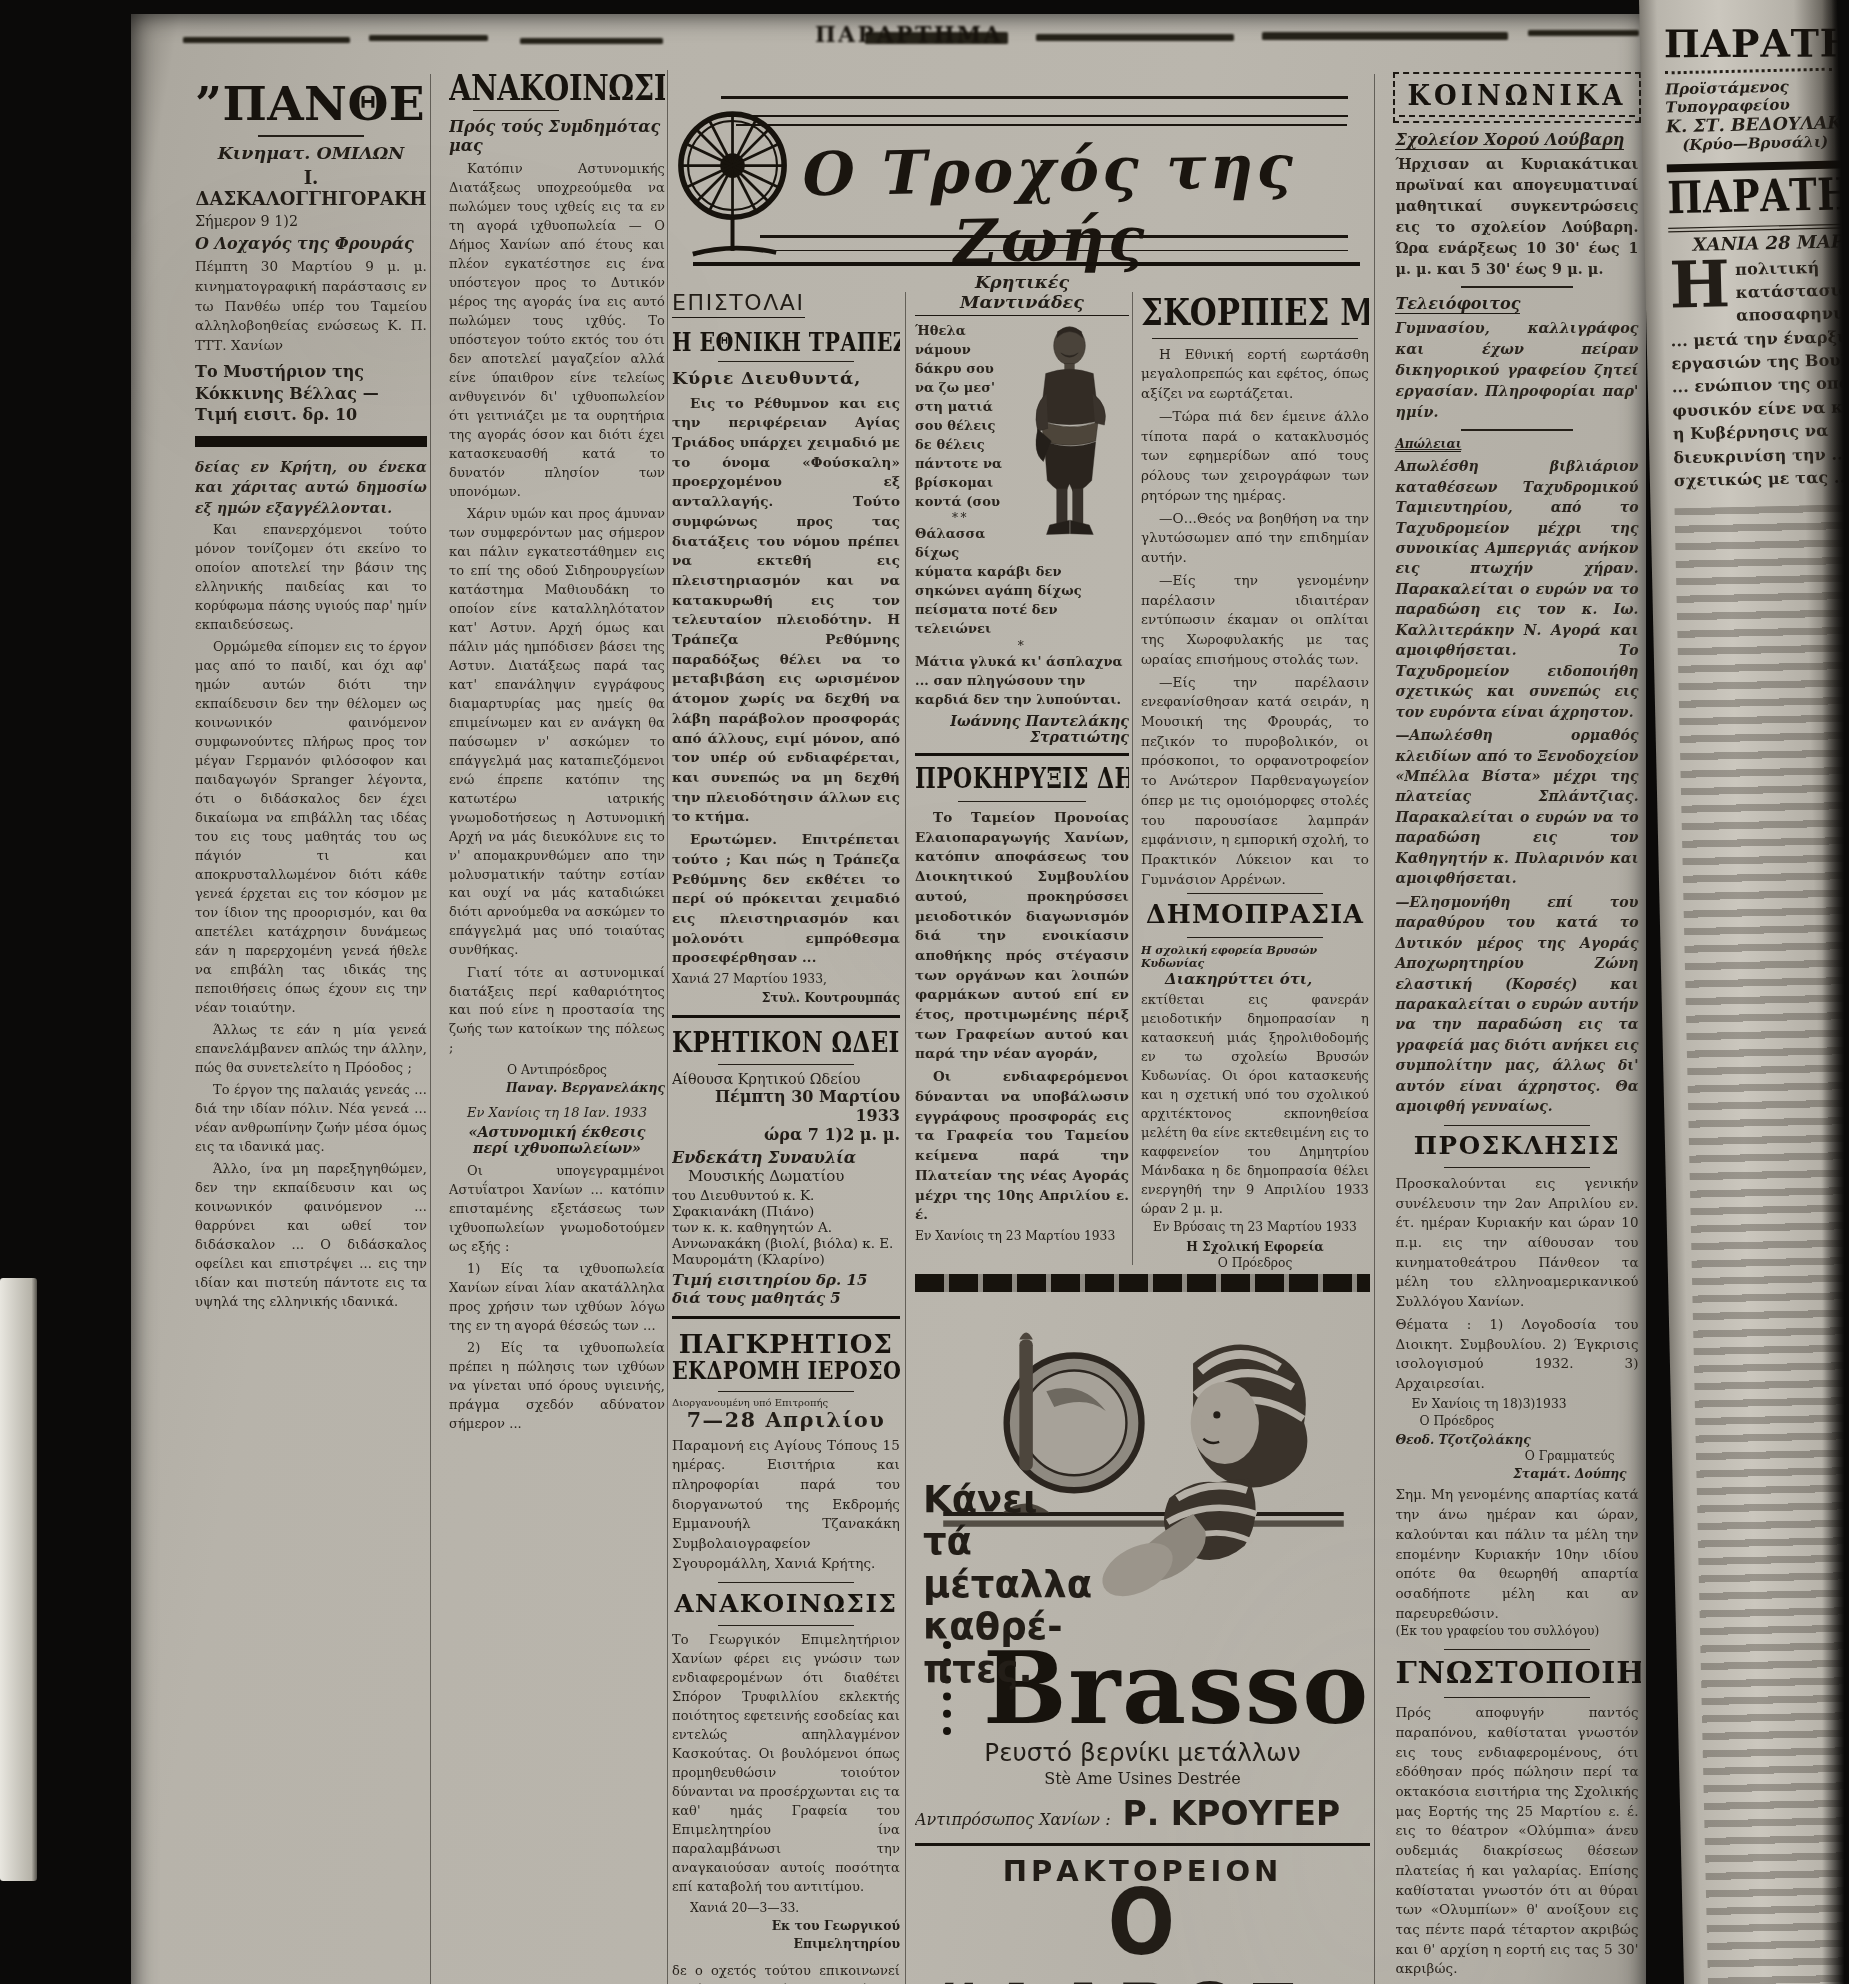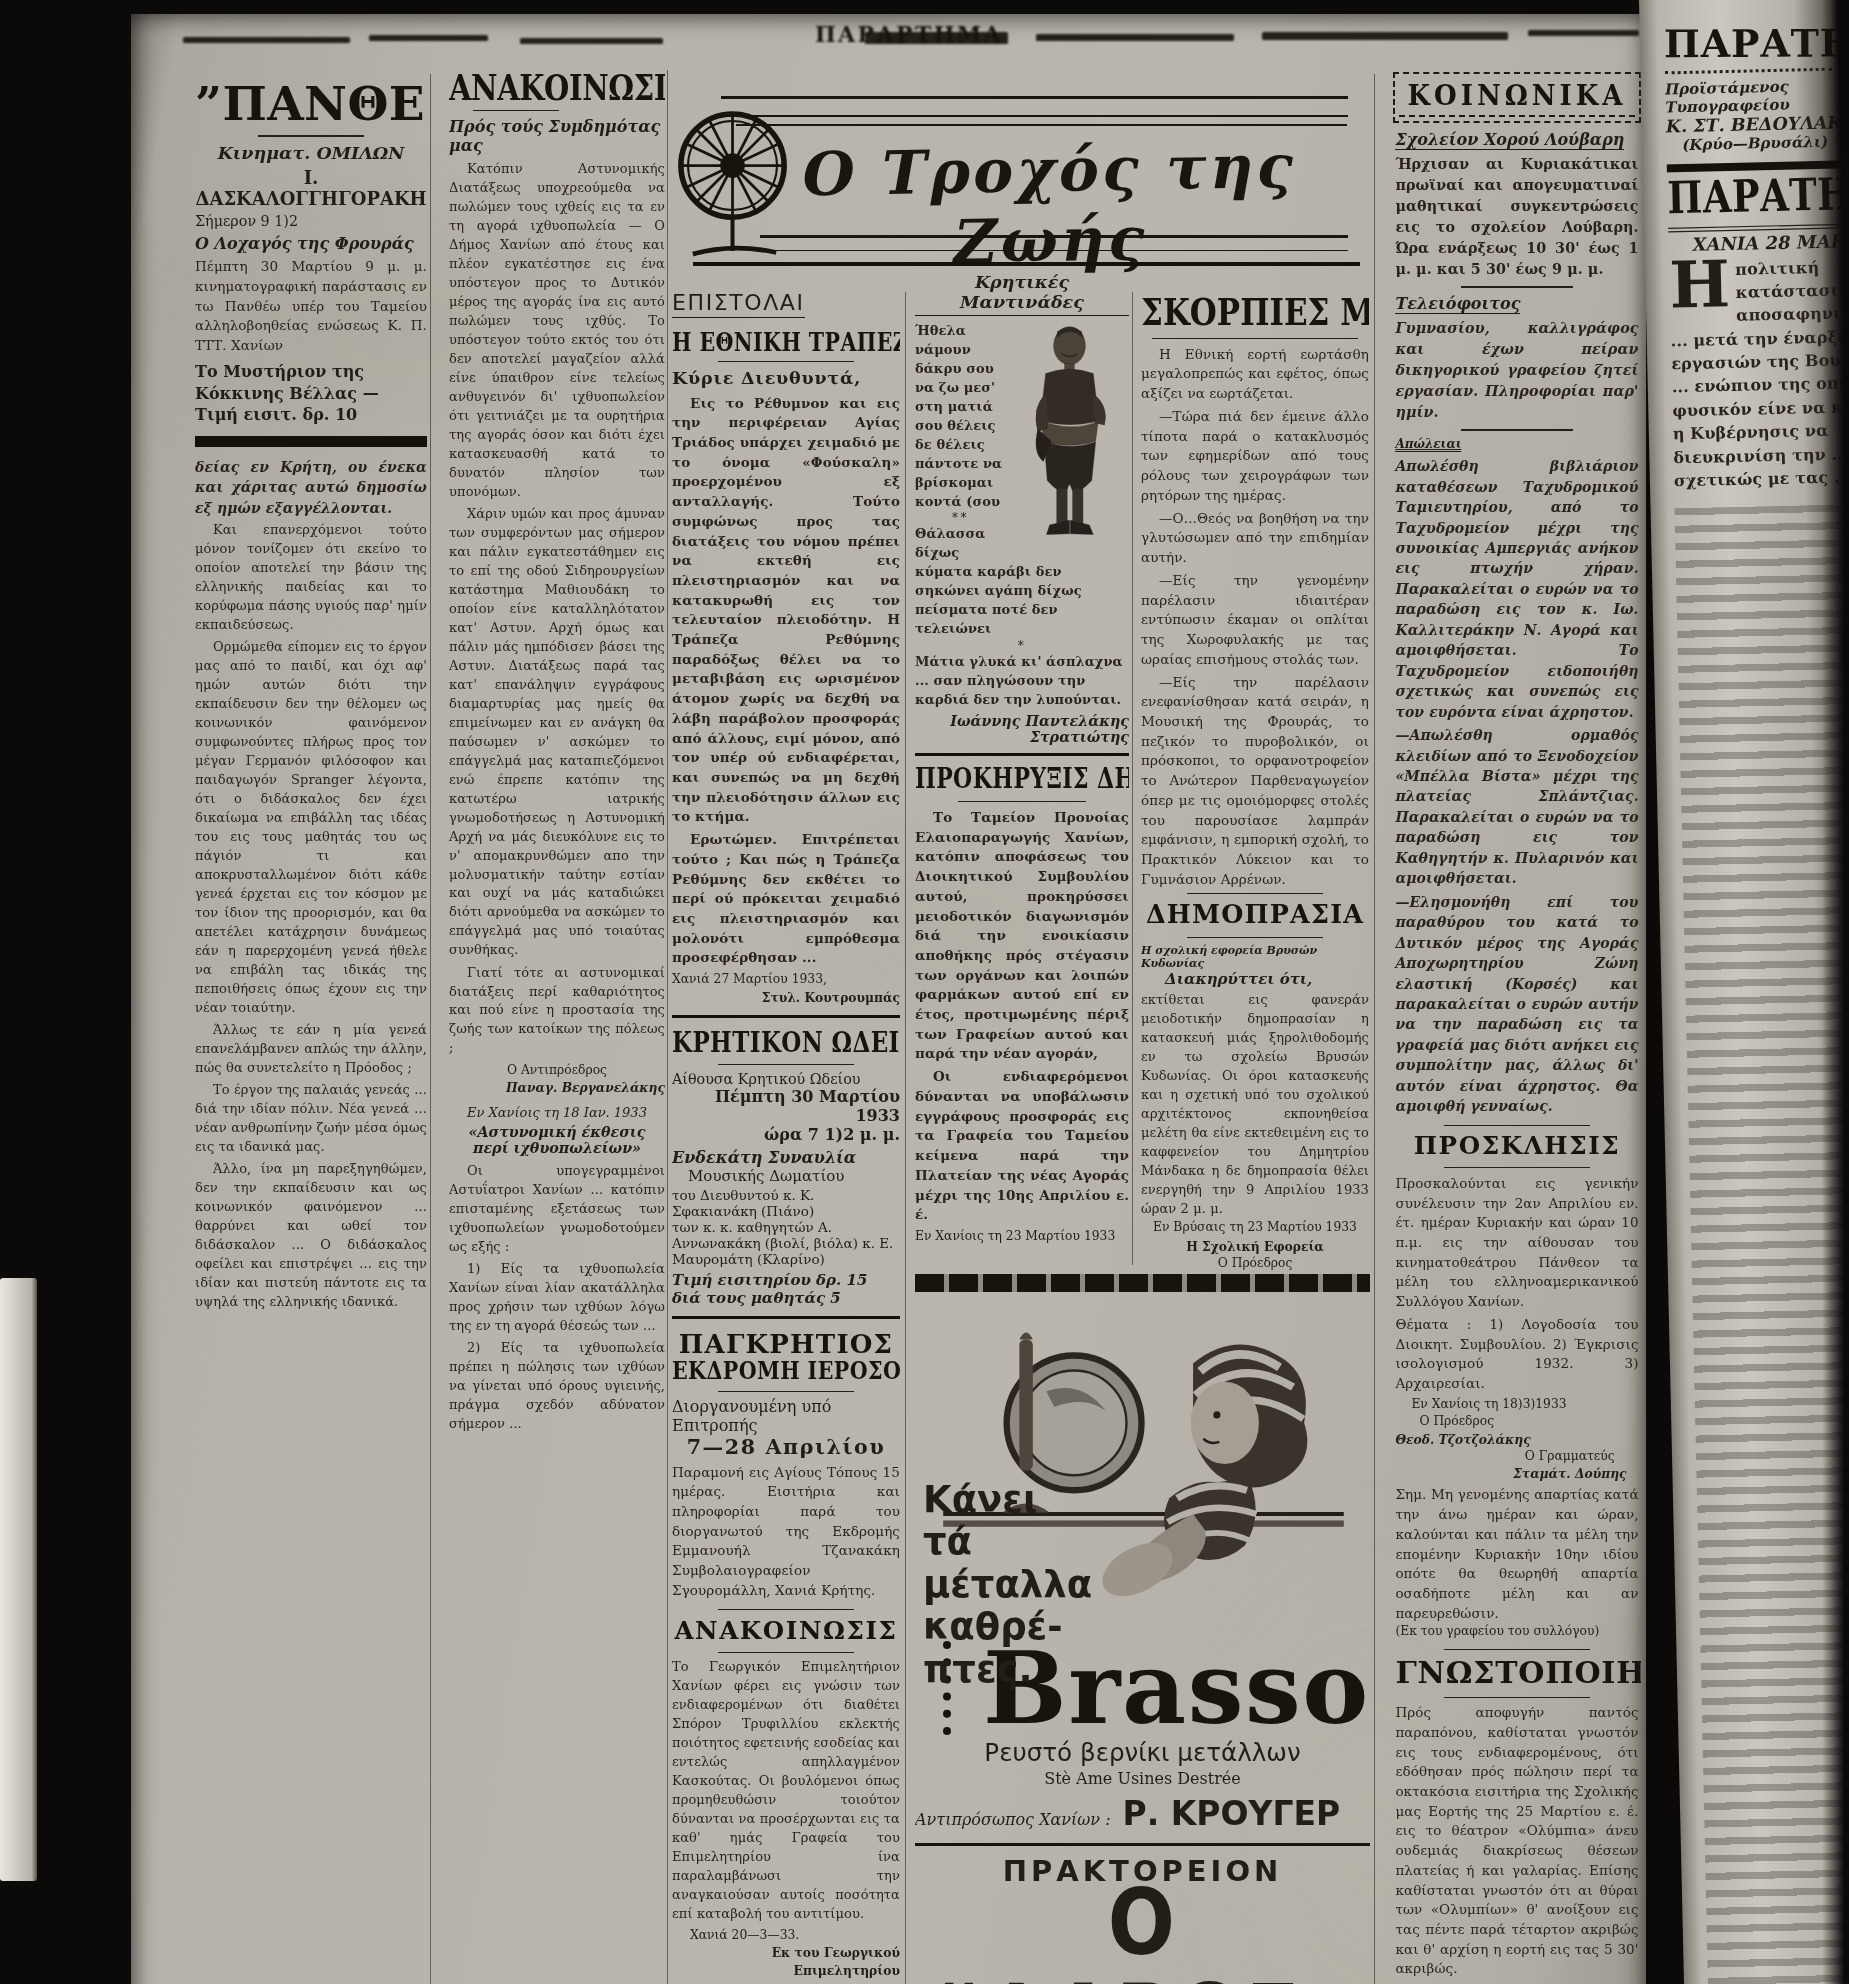--- a/index.html
+++ b/index.html
@@ -153,21 +153,21 @@
       <div class="b it" style="font-size:16px;margin-top:4px;">Ενδεκάτη Συναυλία</div>
       <div style="font-size:15px;margin-left:16px;">Μουσικής Δωματίου</div>
       <div style="font-size:13.5px;margin-top:2.4px;">του Διευθυντού κ. Κ. Σφακιανάκη (Πιάνο)</div>
       <div style="font-size:13.5px;">των κ. κ. καθηγητών Α. Αννωνακάκη (βιολί, βιόλα) κ. Ε. Μαυρομάτη (Κλαρίνο)</div>
       <div class="b it" style="font-size:15px;margin-top:3.2px;">Τιμή εισιτηρίου δρ. 15</div>
       <div class="b it" style="font-size:15px;">διά τους μαθητάς 5</div>
       <div class="barthick" style="margin:9.5px 0;height:3.2px;"></div>
       <div class="ctr h-fat" style="font-size:26px;letter-spacing:1.2px;">ΠΑΓΚΡΗΤΙΟΣ</div>
       <div class="ctr h-fat" style="font-size:20.6px;white-space:nowrap;transform:scaleY(1.2);">ΕΚΔΡΟΜΗ ΙΕΡΟΣΟΛΥΜΩΝ</div>
       <div class="rule1" style="margin-top:8px;"></div>
-      <div style="font-size:16px;">Διοργανουμένη υπό Επιτροπής</div>
+      <div style="font-size:10px;">Διοργανουμένη υπό Επιτροπής</div>
       <div class="ctr b" style="font-size:20.6px;letter-spacing:1.6px;">7—28 Απριλίου</div>
       <div class="bt" style="font-size:13.5px;margin-top:3.2px;">Παραμονή εις Αγίους Τόπους 15 ημέρας. Εισιτήρια και πληροφορίαι παρά του διοργανωτού της Εκδρομής Εμμανουήλ Τζανακάκη Συμβολαιογραφείον Σγουρομάλλη, Χανιά Κρήτης.</div>
       <div class="rule1" style="margin-top:8.7px;"></div>
       <div class="ctr h-fat" style="font-size:24.6px;letter-spacing:1.6px;">ΑΝΑΚΟΙΝΩΣΙΣ</div>
       <div class="rule1" style="margin-top:7.1px;"></div>
       <div class="bt" style="font-size:13px;">Το Γεωργικόν Επιμελητήριον Χανίων φέρει εις γνώσιν των ενδιαφερομένων ότι διαθέτει Σπόρον Τρυφιλλίου εκλεκτής ποιότητος εφετεινής εσοδείας και εντελώς απηλλαγμένον Κασκούτας. Οι βουλόμενοι όπως προμηθευθώσιν τοιούτον δύνανται να προσέρχωνται εις τα καθ' ημάς Γραφεία του Επιμελητηρίου ίνα παραλαμβάνωσι την αναγκαιούσαν αυτοίς ποσότητα επί καταβολή του αντιτίμου.</div>
       <div class="sigline" style="margin-top:3.2px;text-indent:18px;">Χανιά 20—3—33.</div>
       <div class="rt sigline b">Εκ του Γεωργικού Επιμελητηρίου</div>
       <div class="bt" style="font-size:13px;margin-top:10.3px;">
         <div class="p nofirst">δε ο οχετός τούτου επικοινωνεί μετά παρακειμένου ακαλύπτου χώρου ...</div>

